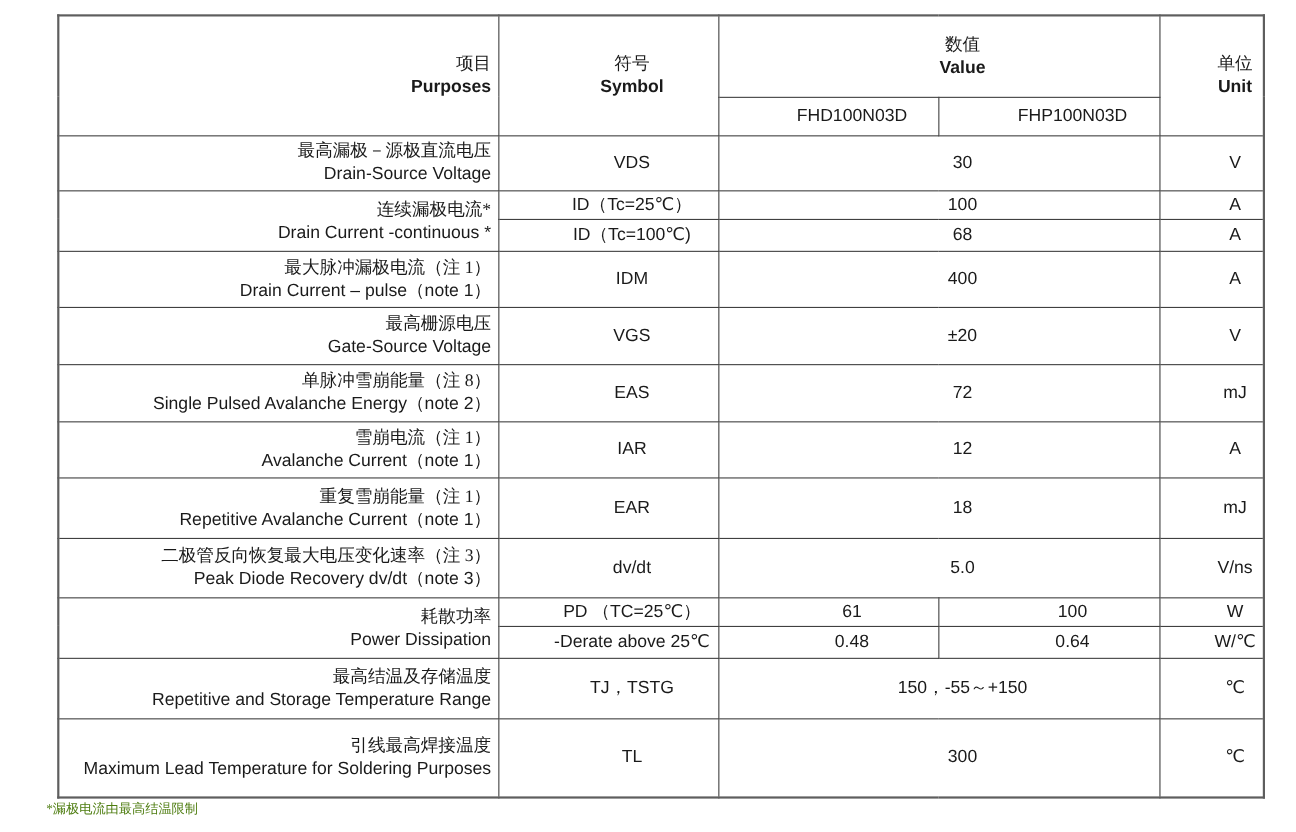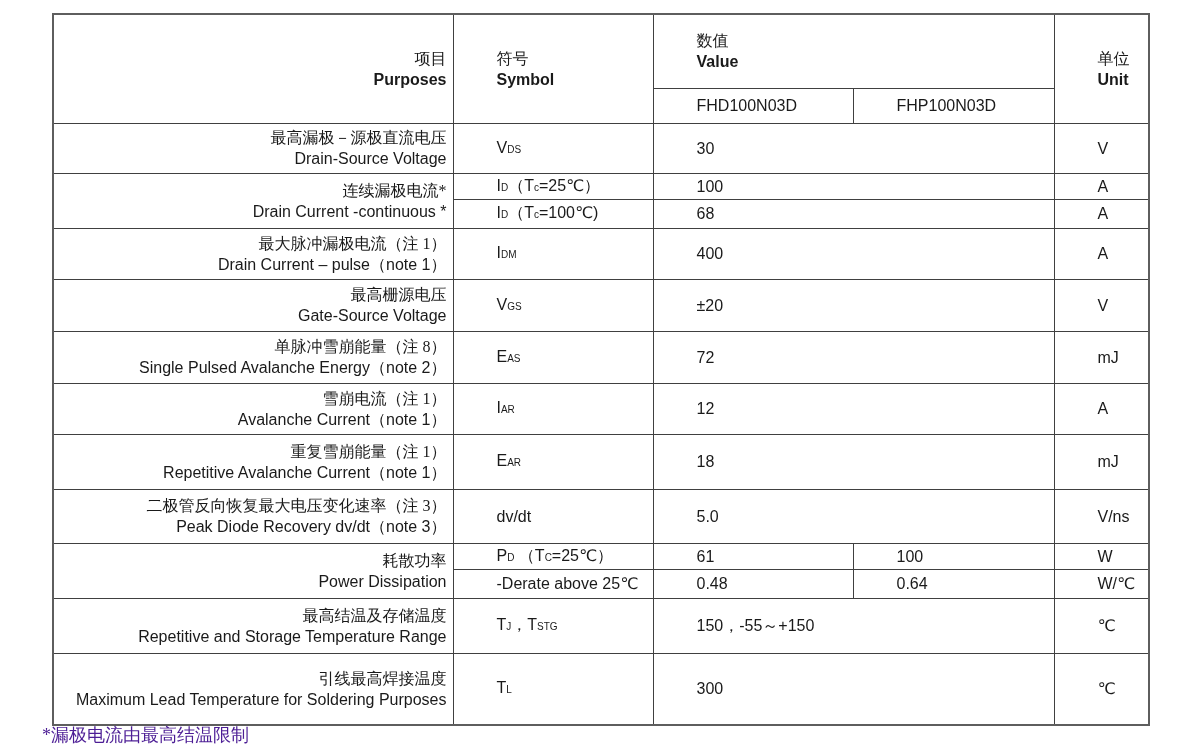--- a/index.html
+++ b/index.html
@@ -10,29 +10,29 @@
   table.specs {
     position:absolute; left:52px; top:13px; width:1096px;
     border-collapse:collapse; table-layout:fixed;
     border:2px solid #5e5e5e;
   }
   .specs td {
     border:1.6px solid #404040;
     font-size:16px; vertical-align:middle; padding:0; overflow:hidden;
   }
   td.param { text-align:right; padding:2px 6px 2px 7px; line-height:21px; }
-  td.c     { text-align:left; line-height:21px;padding-left:43px; }
+  td.c     { text-align:center; line-height:21px;padding-left:43px; }
   .zh { font-family:"Liberation Serif","DejaVu Serif",serif; }
   .en { font-family:"Liberation Sans","DejaVu Sans",sans-serif; }
   .b  { font-weight:bold; }
-  .ss { font-size:10px; }           
+  .ss { font-size:16px; }           
   .ind { padding-left:4px; }
   .footnote {
-    position:absolute; left:42px; top:724px; font-size:18px; line-height:22px;
-    font-family:"Liberation Serif","DejaVu Serif",serif; color:#4c1d95;
+    position:absolute; left:42px; top:724px; font-size:12px; line-height:22px;
+    font-family:"Liberation Serif","DejaVu Serif",serif; color:#4d7c0f;
   }
 </style>
 </head>
 <body>
 
 <div class="page">
 
   <table class="specs">
     <colgroup>
       <col style="width:400px">

